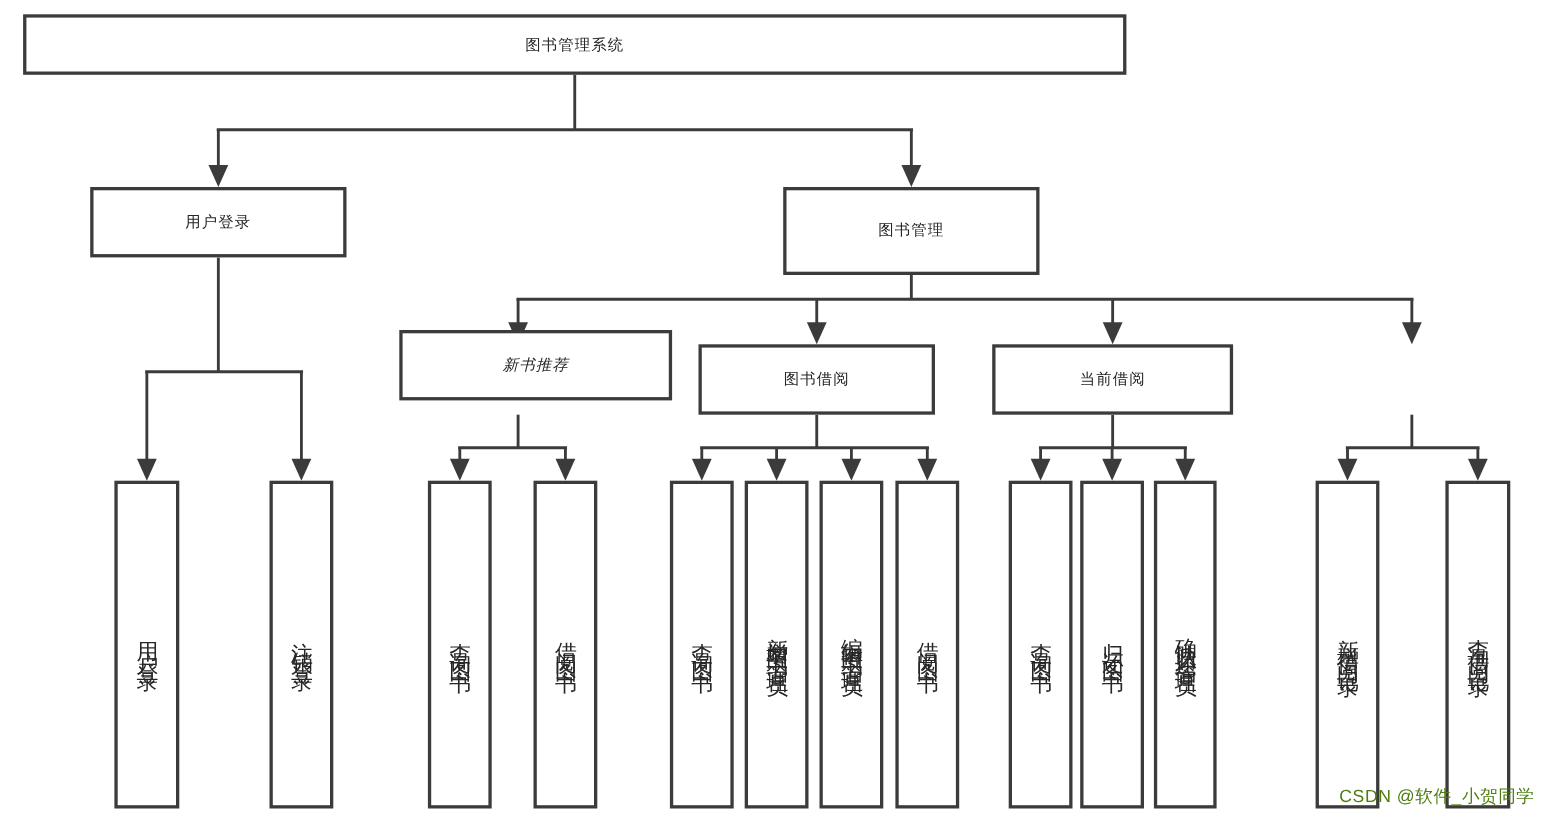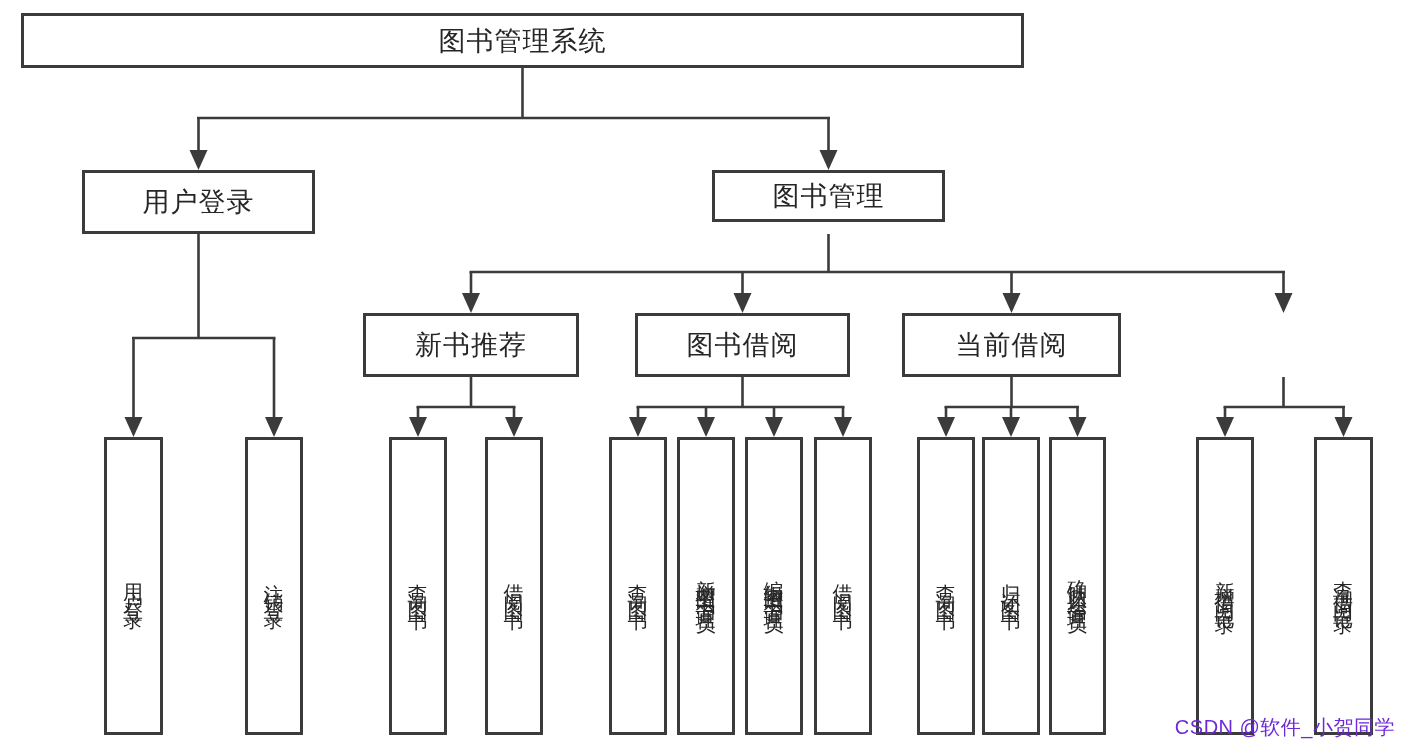--- a/index.html
+++ b/index.html
@@ -8,29 +8,29 @@
     font-family:"Liberation Sans",sans-serif;overflow:hidden;
   }
   .lines{position:absolute;left:0;top:0;width:1405px;height:747px;}
   .lines path{stroke:#3b3b3b;stroke-width:2.6;fill:none;}
   .lines polygon{fill:#3b3b3b;stroke:none;}
   .box{
     position:absolute;box-sizing:border-box;background:#ffffff;
     border:3px solid #3b3b3b;color:#262626;
     display:flex;align-items:center;justify-content:center;
   }
-  .hbox{font-size:27px;letter-spacing:1px;white-space:nowrap;}
+  .hbox{font-size:14px;letter-spacing:1px;white-space:nowrap;}
   .vbox{
     writing-mode:vertical-rl;
     font-size:20px;letter-spacing:9px;line-height:1;
     padding:10px 0;justify-content:center;text-align:center;
   }
   .watermark{
     position:absolute;right:10px;top:714px;
-    font-size:20px;color:#6d28d9;letter-spacing:0.5px;white-space:nowrap;
+    font-size:16px;color:#4d7c0f;letter-spacing:0.5px;white-space:nowrap;
     z-index:5;
   }
 </style>
 </head>
 <body>
 
 <div class="stage">
 
   <svg class="lines" width="1405" height="747" viewBox="0 0 1405 747">
     <g>
@@ -97,23 +97,23 @@
       <path d="M1225 407 V421"></path>
         <polygon points="1216,417 1234,417 1225,437"></polygon>
       <path d="M1343.5 407 V421"></path>
         <polygon points="1334.5,417 1352.5,417 1343.5,437"></polygon>
     </g>
   </svg>
 
   <div class="box hbox" style="left:21px;top:13px;width:1003px;height:55px;">图书管理系统</div>
 
   <div class="box hbox" style="left:82px;top:170px;width:233px;height:64px;">用户登录</div>
-  <div class="box hbox" style="left:712px;top:170px;width:233px;height:52px;">图书管理</div>
+  <div class="box hbox" style="left:712px;top:170px;width:233px;height:80px;">图书管理</div>
 
-  <div class="box hbox" style="left:363px;top:313px;width:216px;height:64px;">新书推荐</div>
+  <div class="box hbox" style="left:363px;top:300px;width:248px;height:64px;font-style:italic;">新书推荐</div>
   <div class="box hbox" style="left:902px;top:313px;width:219px;height:64px;">当前借阅</div>
   <div class="box hbox" style="left:635px;top:313px;width:215px;height:64px;">图书借阅</div>
 
   <div class="box vbox" style="left:104px;top:437px;width:59px;height:298px;">用户登录</div>
   <div class="box vbox" style="left:245px;top:437px;width:58px;height:298px;">注销登录</div>
 
   <div class="box vbox" style="left:389px;top:437px;width:58px;height:298px;">查询图书</div>
   <div class="box vbox" style="left:485px;top:437px;width:58px;height:298px;">借阅图书</div>
 
   <div class="box vbox" style="left:609px;top:437px;width:58px;height:298px;">查询图书</div>

